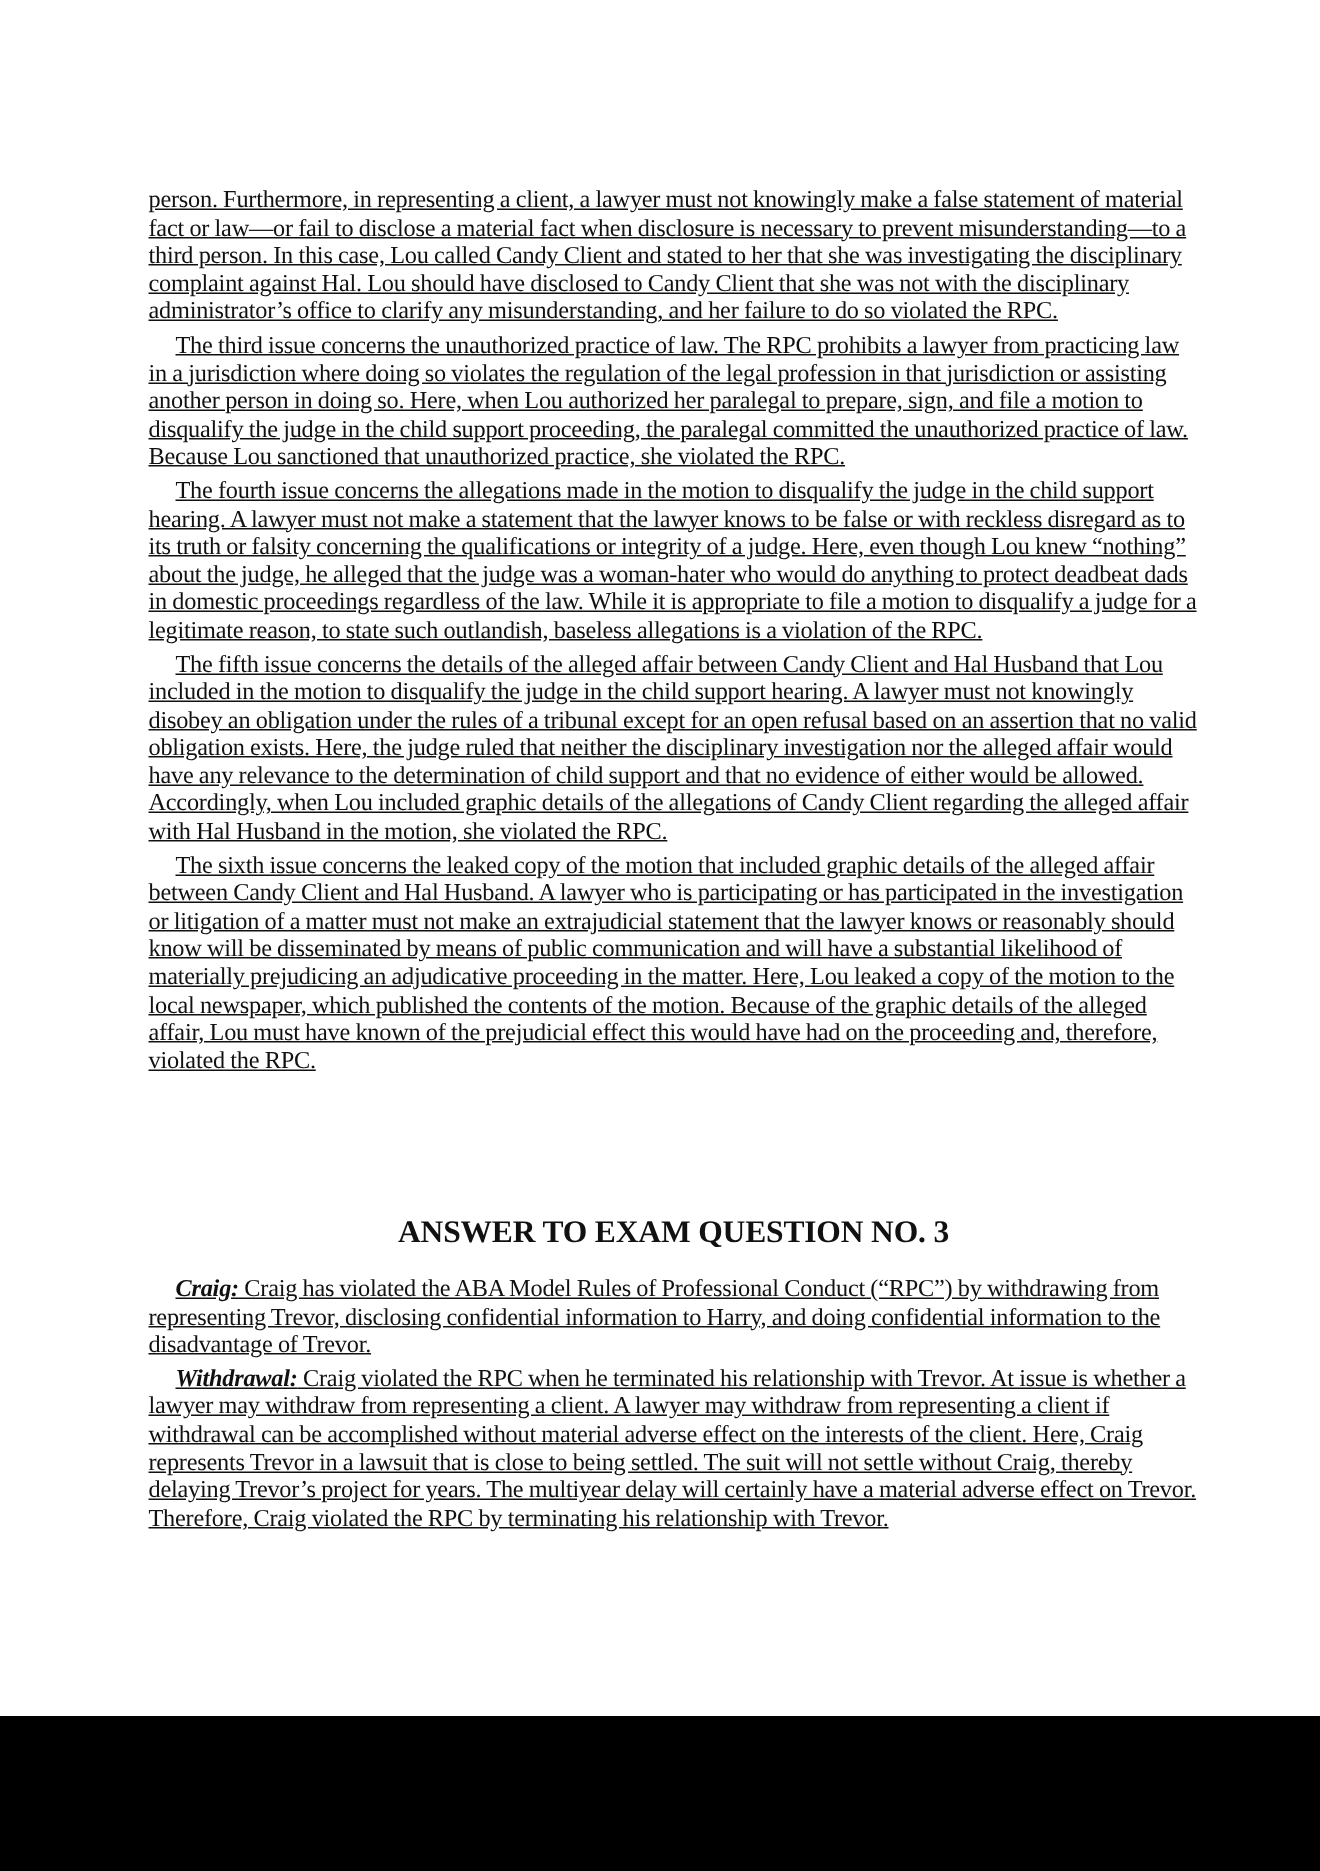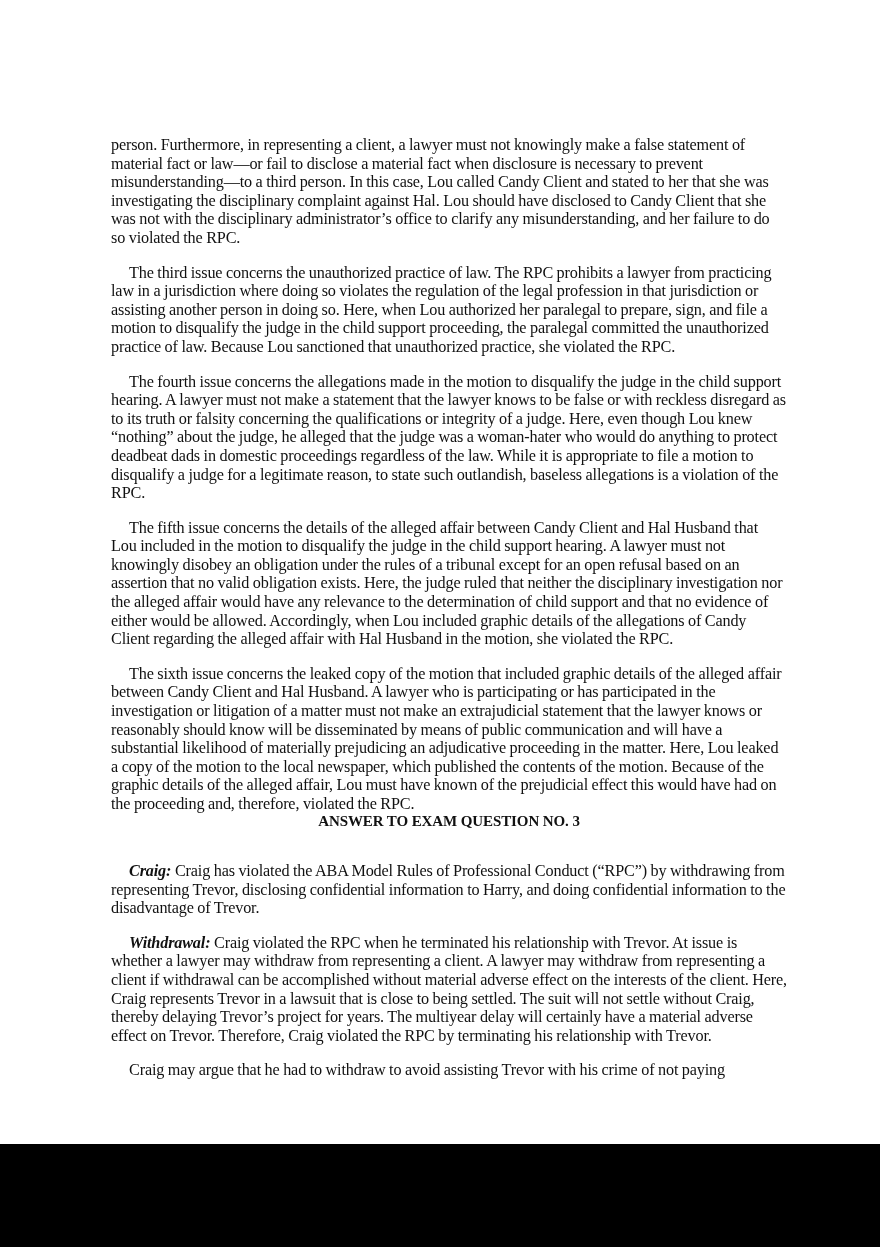--- a/index.html
+++ b/index.html
@@ -27,37 +27,38 @@
       position: absolute;
       left: 95px;
       width: 708px;
       font-size: 16.2px;
       line-height: 18.6px;
       text-align: left;
       letter-spacing: -0.15px;
       word-spacing: -0.3px;
     }
     .text-block p {
-      margin: 16px;
+      margin: 4px;
       padding: 0;
+      text-decoration: underline;
     }
     .text-block p.indent {
       text-indent: 18px;
     }
     #top-block {
       top: 120px;
     }
     #heading {
       position: absolute;
       left: 95px;
       width: 708px;
       top: 811px;
       text-align: center;
       font-weight: bold;
-      font-size: 15px;
+      font-size: 21px;
       line-height: 20px;
       letter-spacing: -0.1px;
     }
     #answer-block {
       top: 846px;
     }
     .run-in {
       font-weight: bold;
       font-style: italic;
     }
@@ -81,18 +82,17 @@
     <p class="indent">The fourth issue concerns the allegations made in the motion to disqualify the judge in the child support hearing. A lawyer must not make a statement that the lawyer knows to be false or with reckless disregard as to its truth or falsity concerning the qualifications or integrity of a judge. Here, even though Lou knew “nothing” about the judge, he alleged that the judge was a woman-hater who would do anything to protect deadbeat dads in domestic proceedings regardless of the law. While it is appropriate to file a motion to disqualify a judge for a legitimate reason, to state such outlandish, baseless allegations is a violation of the RPC.</p>
     <p class="indent">The fifth issue concerns the details of the alleged affair between Candy Client and Hal Husband that Lou included in the motion to disqualify the judge in the child support hearing. A lawyer must not knowingly disobey an obligation under the rules of a tribunal except for an open refusal based on an assertion that no valid obligation exists. Here, the judge ruled that neither the disciplinary investigation nor the alleged affair would have any relevance to the determination of child support and that no evidence of either would be allowed. Accordingly, when Lou included graphic details of the allegations of Candy Client regarding the alleged affair with Hal Husband in the motion, she violated the RPC.</p>
     <p class="indent">The sixth issue concerns the leaked copy of the motion that included graphic details of the alleged affair between Candy Client and Hal Husband. A lawyer who is participating or has participated in the investigation or litigation of a matter must not make an extrajudicial statement that the lawyer knows or reasonably should know will be disseminated by means of public communication and will have a substantial likelihood of materially prejudicing an adjudicative proceeding in the matter. Here, Lou leaked a copy of the motion to the local newspaper, which published the contents of the motion. Because of the graphic details of the alleged affair, Lou must have known of the prejudicial effect this would have had on the proceeding and, therefore, violated the RPC.</p>
   </div>
 
   <div id="heading">ANSWER TO EXAM QUESTION NO. 3</div>
 
   <div class="text-block" id="answer-block">
     <p class="indent"><span class="run-in">Craig:</span><span> Craig has violated the ABA Model Rules of Professional Conduct (“RPC”) by withdrawing from representing Trevor, disclosing confidential information to Harry, and doing confidential information to the disadvantage of Trevor.</span></p>
     <p class="indent"><span class="run-in">Withdrawal:</span><span> Craig violated the RPC when he terminated his relationship with Trevor. At issue is whether a lawyer may withdraw from representing a client. A lawyer may withdraw from representing a client if withdrawal can be accomplished without material adverse effect on the interests of the client. Here, Craig represents Trevor in a lawsuit that is close to being settled. The suit will not settle without Craig, thereby delaying Trevor’s project for years. The multiyear delay will certainly have a material adverse effect on Trevor. Therefore, Craig violated the RPC by terminating his relationship with Trevor.</span></p>
-    <p class="indent"><span>Craig may argue that he had to withdraw to avoid assisting Trevor with his crime of not paying</span></p>
   </div>
 
 </div>
 
 <div class="black-bar"></div>
 
 </body></html>

